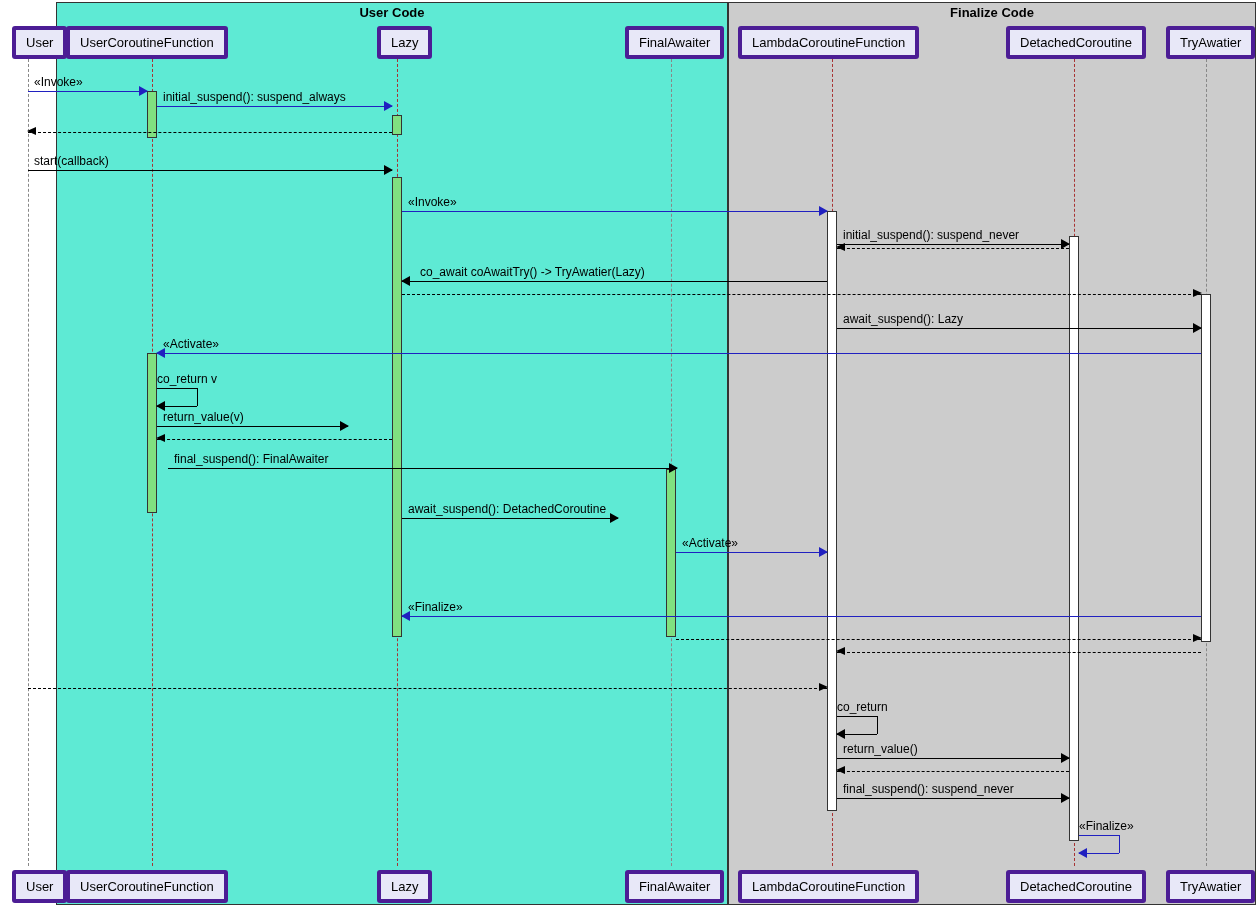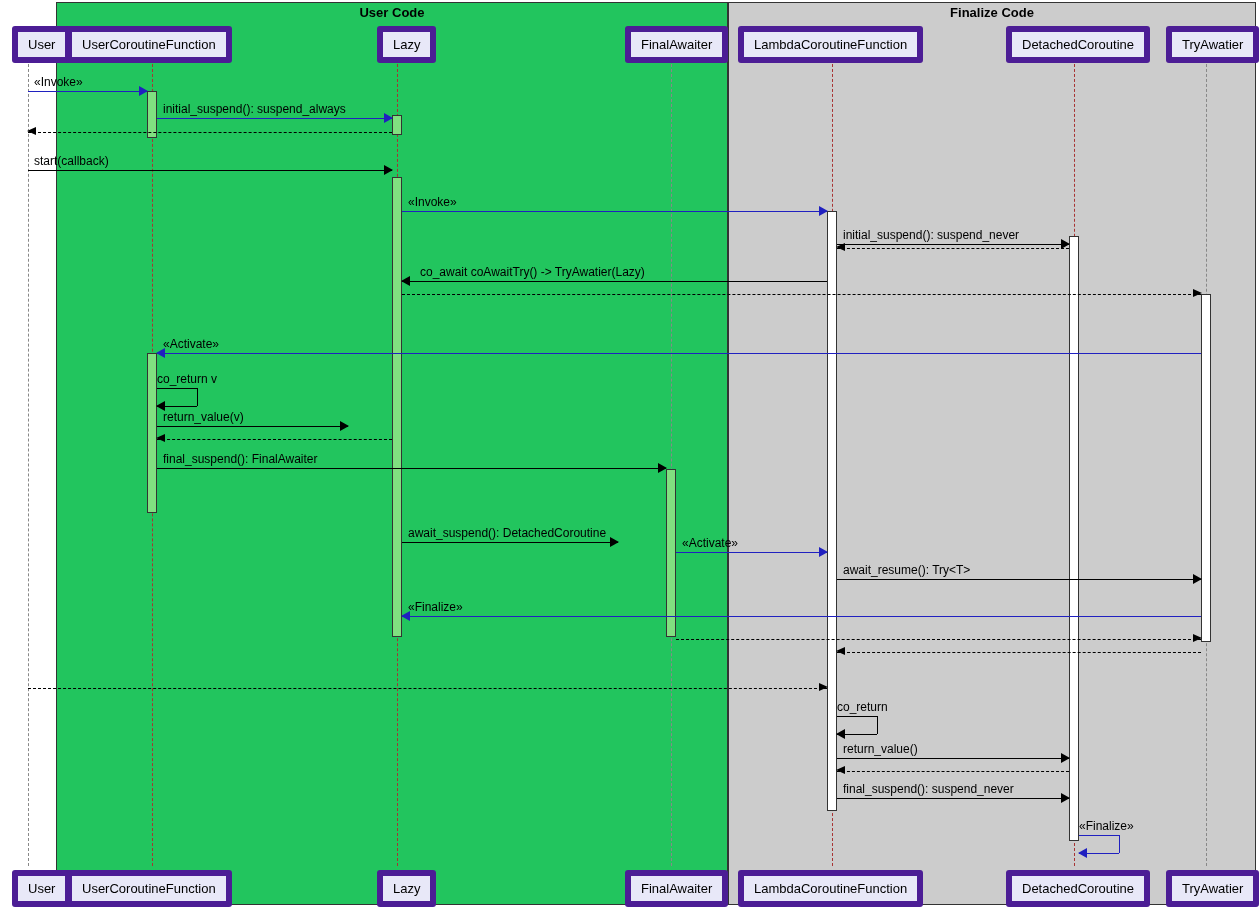--- a/index.html
+++ b/index.html
@@ -1,20 +1,20 @@
 <!DOCTYPE html>
 <html><head>
 <meta charset="utf-8">
 <style>
   *{box-sizing:border-box;margin:0;padding:0}
   body{font-family:sans-serif;font-size:12px;background:#fff}
   .diagram{position:relative;width:1260px;height:907px}
   .part-box{position:absolute;top:2px;height:903px;border:1px solid #333}
   .part-title{position:absolute;top:2px;width:100%;text-align:center;font-weight:bold;font-size:13px}
-  .participant{position:absolute;background:#e8e8f8;border:6px solid #4c1d95;border-radius:3px;padding:5px 10px;font-size:13px;white-space:nowrap}
+  .participant{position:absolute;background:#e8e8f8;border:4px solid #4c1d95;border-radius:3px;padding:5px 10px;font-size:13px;white-space:nowrap}
   .lifeline{position:absolute;border-left:1.5px dashed #888;width:0}
   .lifeline.red{border-left-color:#a83232}
   .activation{position:absolute;background:#80e080;border:1px solid #333;width:10px}
   .activation.white{background:#fff}
   .msg{position:absolute;height:16px}
   .msg .line{position:absolute;top:14px;height:0;border-top:1px solid #000;width:100%}
   .msg.dashed .line{border-top-style:dashed}
   .msg.blue .line{border-top-color:#2020c0}
   .msg .head-r{position:absolute;top:9px;right:-1px;width:0;height:0;border-top:5px solid transparent;border-bottom:5px solid transparent;border-left:9px solid #000}
   .msg .head-l{position:absolute;top:9px;left:-1px;width:0;height:0;border-top:5px solid transparent;border-bottom:5px solid transparent;border-right:9px solid #000}
@@ -29,21 +29,21 @@
   .selfmsg .hd{position:absolute;top:13px;left:-1px;width:0;height:0;border-top:5px solid transparent;border-bottom:5px solid transparent;border-right:9px solid #000}
   .selfmsg.blue .l1,.selfmsg.blue .l2,.selfmsg.blue .l3{border-color:#2020c0}
   .selfmsg.blue .hd{border-right-color:#2020c0}
   .selfmsg .txt{position:absolute;top:-16px;left:0;white-space:nowrap}
 </style>
 </head>
 <body>
 
 <div class="diagram">
 
-  <div class="part-box" style="left:56px;width:672px;background:#22c55e">
+  <div class="part-box" style="left:56px;width:672px;background:#5eead4">
     <div class="part-title">User Code</div>
   </div>
   <div class="part-box" style="left:728px;width:528px;background:#ccc">
     <div class="part-title">Finalize Code</div>
   </div>
 
   <div class="lifeline" style="left:28px;top:54px;height:812px"></div>
   <div class="lifeline red" style="left:152px;top:54px;height:812px"></div>
   <div class="lifeline red" style="left:397px;top:54px;height:812px"></div>
   <div class="lifeline" style="left:671px;top:54px;height:812px"></div>
@@ -74,21 +74,21 @@
   <div class="activation" style="left:666px;top:469px;height:168px"></div>
   <div class="activation white" style="left:827px;top:211px;height:600px"></div>
   <div class="activation white" style="left:1069px;top:236px;height:605px"></div>
   <div class="activation white" style="left:1201px;top:294px;height:348px"></div>
 
   <div class="msg blue" style="left:28px;top:77px;width:119px">
       <span class="txt">«Invoke»</span>
       <div class="line"></div>
       <div class="head-r"></div>
     </div>
-  <div class="msg blue" style="left:157px;top:104px;width:235px">
+  <div class="msg blue" style="left:157px;top:92px;width:235px">
       <span class="txt">initial_suspend(): suspend_always</span>
       <div class="line"></div>
       <div class="head-r"></div>
     </div>
   <div class="msg dashed" style="left:28px;top:118px;width:364px">
       <div class="line"></div>
       <div class="head-l"></div>
     </div>
 
   <div class="msg" style="left:28px;top:156px;width:364px">
@@ -114,20 +114,25 @@
   <div class="msg" style="left:402px;top:267px;width:425px">
       <span class="txt" style="left:18px">co_await coAwaitTry() -&gt; TryAwatier(Lazy)</span>
       <div class="line"></div>
       <div class="head-l"></div>
     </div>
   <div class="msg dashed" style="left:402px;top:280px;width:799px">
       <div class="line"></div>
       <div class="head-r"></div>
     </div>
 
+  <div class="msg" style="left:837px;top:314px;width:364px">
+      <span class="txt">await_suspend(): Lazy</span>
+      <div class="line"></div>
+      <div class="head-r"></div>
+    </div>
   <div class="msg blue" style="left:157px;top:339px;width:1044px">
       <span class="txt">«Activate»</span>
       <div class="line"></div>
       <div class="head-l"></div>
     </div>
 
   <div class="selfmsg" style="left:157px;top:388px">
       <span class="txt">co_return v</span>
       <div class="l1"></div>
       <div class="l2"></div>
@@ -138,42 +143,37 @@
   <div class="msg" style="left:157px;top:412px;width:191px">
       <span class="txt">return_value(v)</span>
       <div class="line"></div>
       <div class="head-r"></div>
     </div>
   <div class="msg dashed" style="left:157px;top:425px;width:235px">
       <div class="line"></div>
       <div class="head-l"></div>
     </div>
 
-  <div class="msg" style="left:157px;top:454px;width:509px">
+  <div class="msg" style="left:168px;top:454px;width:509px">
       <span class="txt">final_suspend(): FinalAwaiter</span>
       <div class="line"></div>
       <div class="head-r"></div>
     </div>
 
-  <div class="msg" style="left:402px;top:528px;width:216px">
+  <div class="msg" style="left:402px;top:504px;width:216px">
       <span class="txt">await_suspend(): DetachedCoroutine</span>
       <div class="line"></div>
       <div class="head-r"></div>
     </div>
   <div class="msg blue" style="left:676px;top:538px;width:151px">
       <span class="txt">«Activate»</span>
       <div class="line"></div>
       <div class="head-r"></div>
     </div>
 
-  <div class="msg" style="left:837px;top:565px;width:364px">
-      <span class="txt">await_resume(): Try&lt;T&gt;</span>
-      <div class="line"></div>
-      <div class="head-r"></div>
-    </div>
 
   <div class="msg blue" style="left:402px;top:602px;width:799px">
       <span class="txt">«Finalize»</span>
       <div class="line"></div>
       <div class="head-l"></div>
     </div>
   <div class="msg dashed" style="left:676px;top:625px;width:525px">
       <div class="line"></div>
       <div class="head-r"></div>
     </div>

